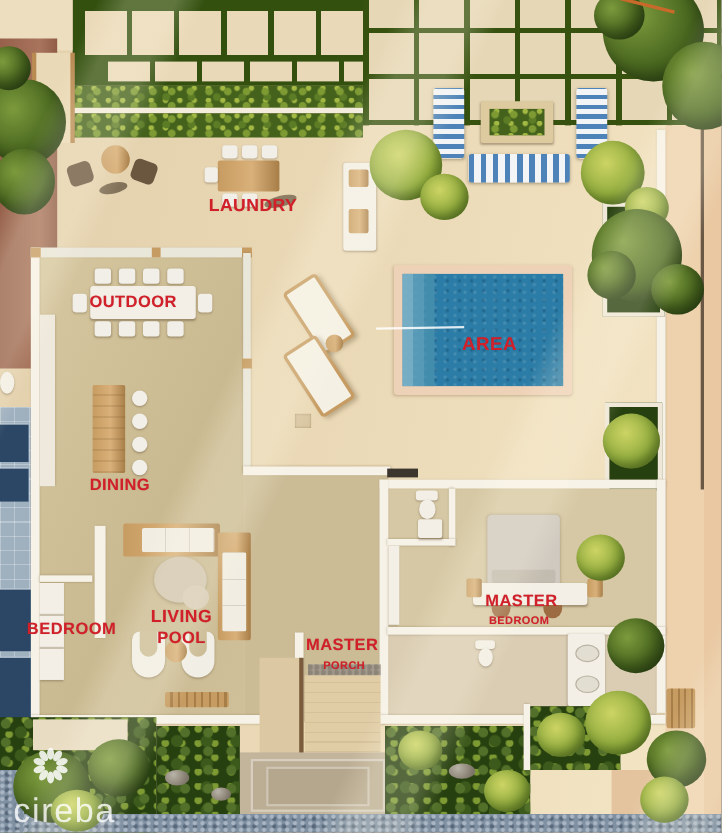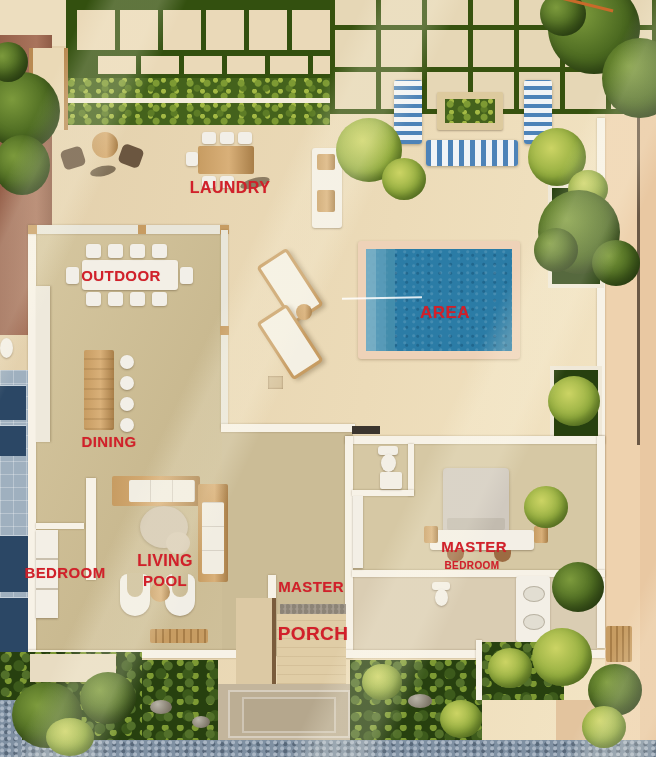--- a/index.html
+++ b/index.html
@@ -280,16 +280,33 @@
   <div class="label" style="left:230px;top:188px;font-size:16px;">LAUNDRY</div>
   <div class="label" style="left:121px;top:275px;font-size:15px;">OUTDOOR</div>
   <div class="label" style="left:445px;top:313px;font-size:17px;">AREA</div>
   <div class="label" style="left:109px;top:441px;font-size:15px;">DINING</div>
   <div class="label" style="left:165px;top:561px;font-size:16px;">LIVING</div>
   <div class="label" style="left:165px;top:580px;font-size:15px;">POOL</div>
   <div class="label" style="left:65px;top:572px;font-size:15px;">BEDROOM</div>
   <div class="label" style="left:474px;top:546px;font-size:15px;">MASTER</div>
   <div class="label" style="left:472px;top:565px;font-size:10px;">BEDROOM</div>
   <div class="label" style="left:311px;top:586px;font-size:15px;">MASTER</div>
-  <div class="label" style="left:313px;top:634px;font-size:19px;">PORCH</div>
-
+  <div class="label" style="left:313px;top:606px;font-size:10px;">PORCH</div>
+
+  <div id="logo">
+    <svg width="36" height="36" viewBox="-20 -20 40 40" style="margin-left:16px;opacity:.85;">
+      <g fill="#ffffff">
+        <ellipse cx="0" cy="-12" rx="3.6" ry="6"></ellipse>
+        <ellipse cx="0" cy="-12" rx="3.6" ry="6" transform="rotate(36)"></ellipse>
+        <ellipse cx="0" cy="-12" rx="3.6" ry="6" transform="rotate(72)"></ellipse>
+        <ellipse cx="0" cy="-12" rx="3.6" ry="6" transform="rotate(108)"></ellipse>
+        <ellipse cx="0" cy="-12" rx="3.6" ry="6" transform="rotate(144)"></ellipse>
+        <ellipse cx="0" cy="-12" rx="3.6" ry="6" transform="rotate(180)"></ellipse>
+        <ellipse cx="0" cy="-12" rx="3.6" ry="6" transform="rotate(216)"></ellipse>
+        <ellipse cx="0" cy="-12" rx="3.6" ry="6" transform="rotate(252)"></ellipse>
+        <ellipse cx="0" cy="-12" rx="3.6" ry="6" transform="rotate(288)"></ellipse>
+        <ellipse cx="0" cy="-12" rx="3.6" ry="6" transform="rotate(324)"></ellipse>
+      </g>
+    </svg>
+    <div class="brand">cireba</div>
+  </div>
 
 </div>
 
 </body></html>

